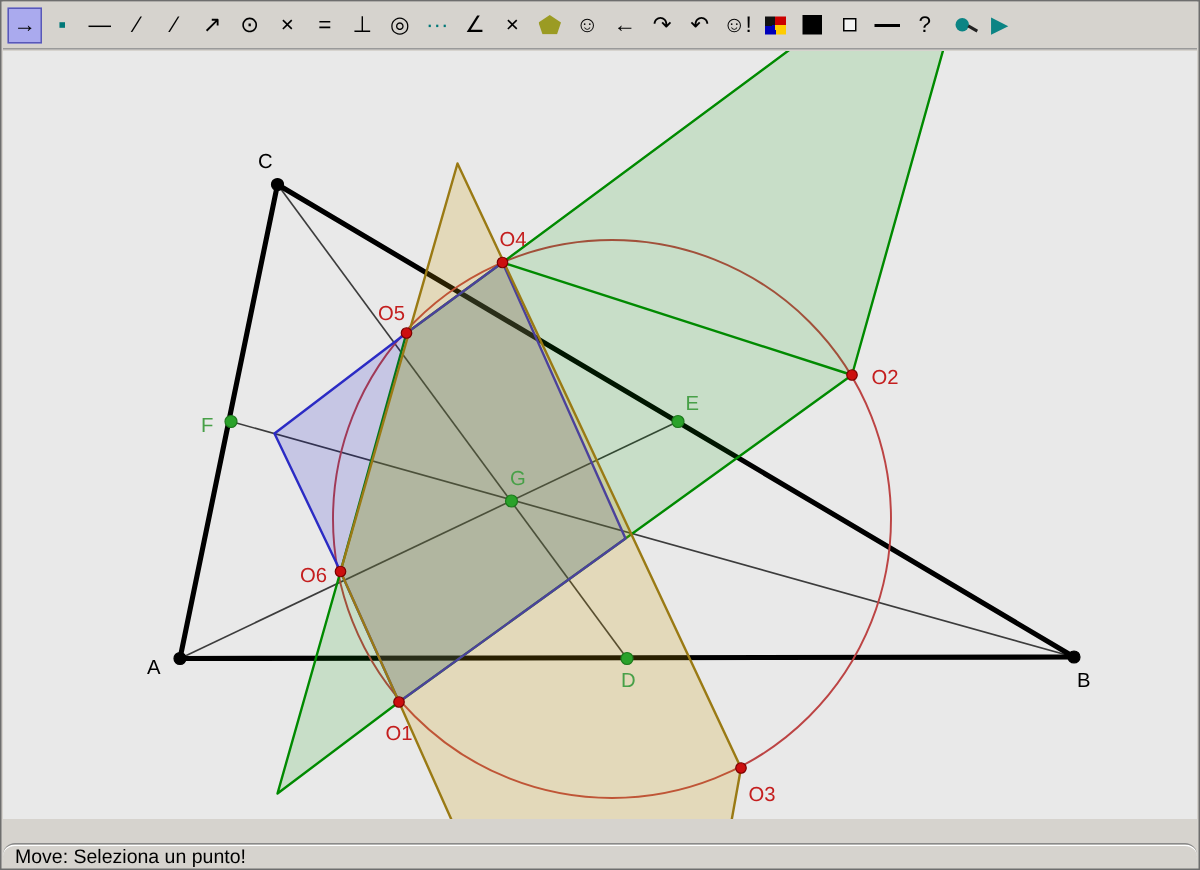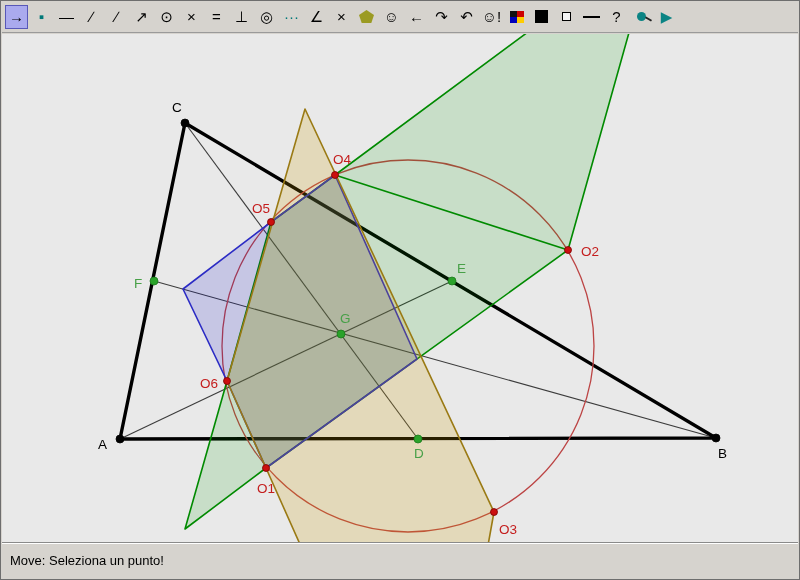--- a/index.html
+++ b/index.html
@@ -26,24 +26,24 @@
   .shape-square-black{width:13px;height:13px;background:#000;}
   .shape-square-small{width:7px;height:7px;border:1px solid #000;background:#f4f4f4;}
   .shape-hline{width:17px;height:2px;background:#000;}
   .shape-pin{width:9px;height:9px;border-radius:50%;background:#0b8484;position:relative;}
   .shape-pin::after{content:"";position:absolute;left:8px;top:6px;width:7px;height:2px;background:#222;transform:rotate(30deg);}
   .canvas{
     position:absolute;top:33px;left:1px;width:796px;height:512px;
     background:#e9e9e9;overflow:hidden;
   }
   .statusbar{
-    position:absolute;left:1px;right:1px;bottom:1px;height:36px;
+    position:absolute;left:1px;right:1px;bottom:1px;height:16px;
     background:#d6d3ce;border-top:1px solid #8a8a8a;box-shadow:inset 0 1px 0 #ffffff;
     display:flex;align-items:center;padding-left:8px;box-sizing:border-box;
-    font-size:13px;color:#000;
+    font-size:13px;color:#000;border-radius:14px;
   }
   svg text{font-family:"Liberation Sans",sans-serif;font-size:13.5px;}
 </style>
 </head>
 <body>
 
 <div class="window">
 
   <div class="toolbar" id="toolbar">
       <div class="tool selected">

